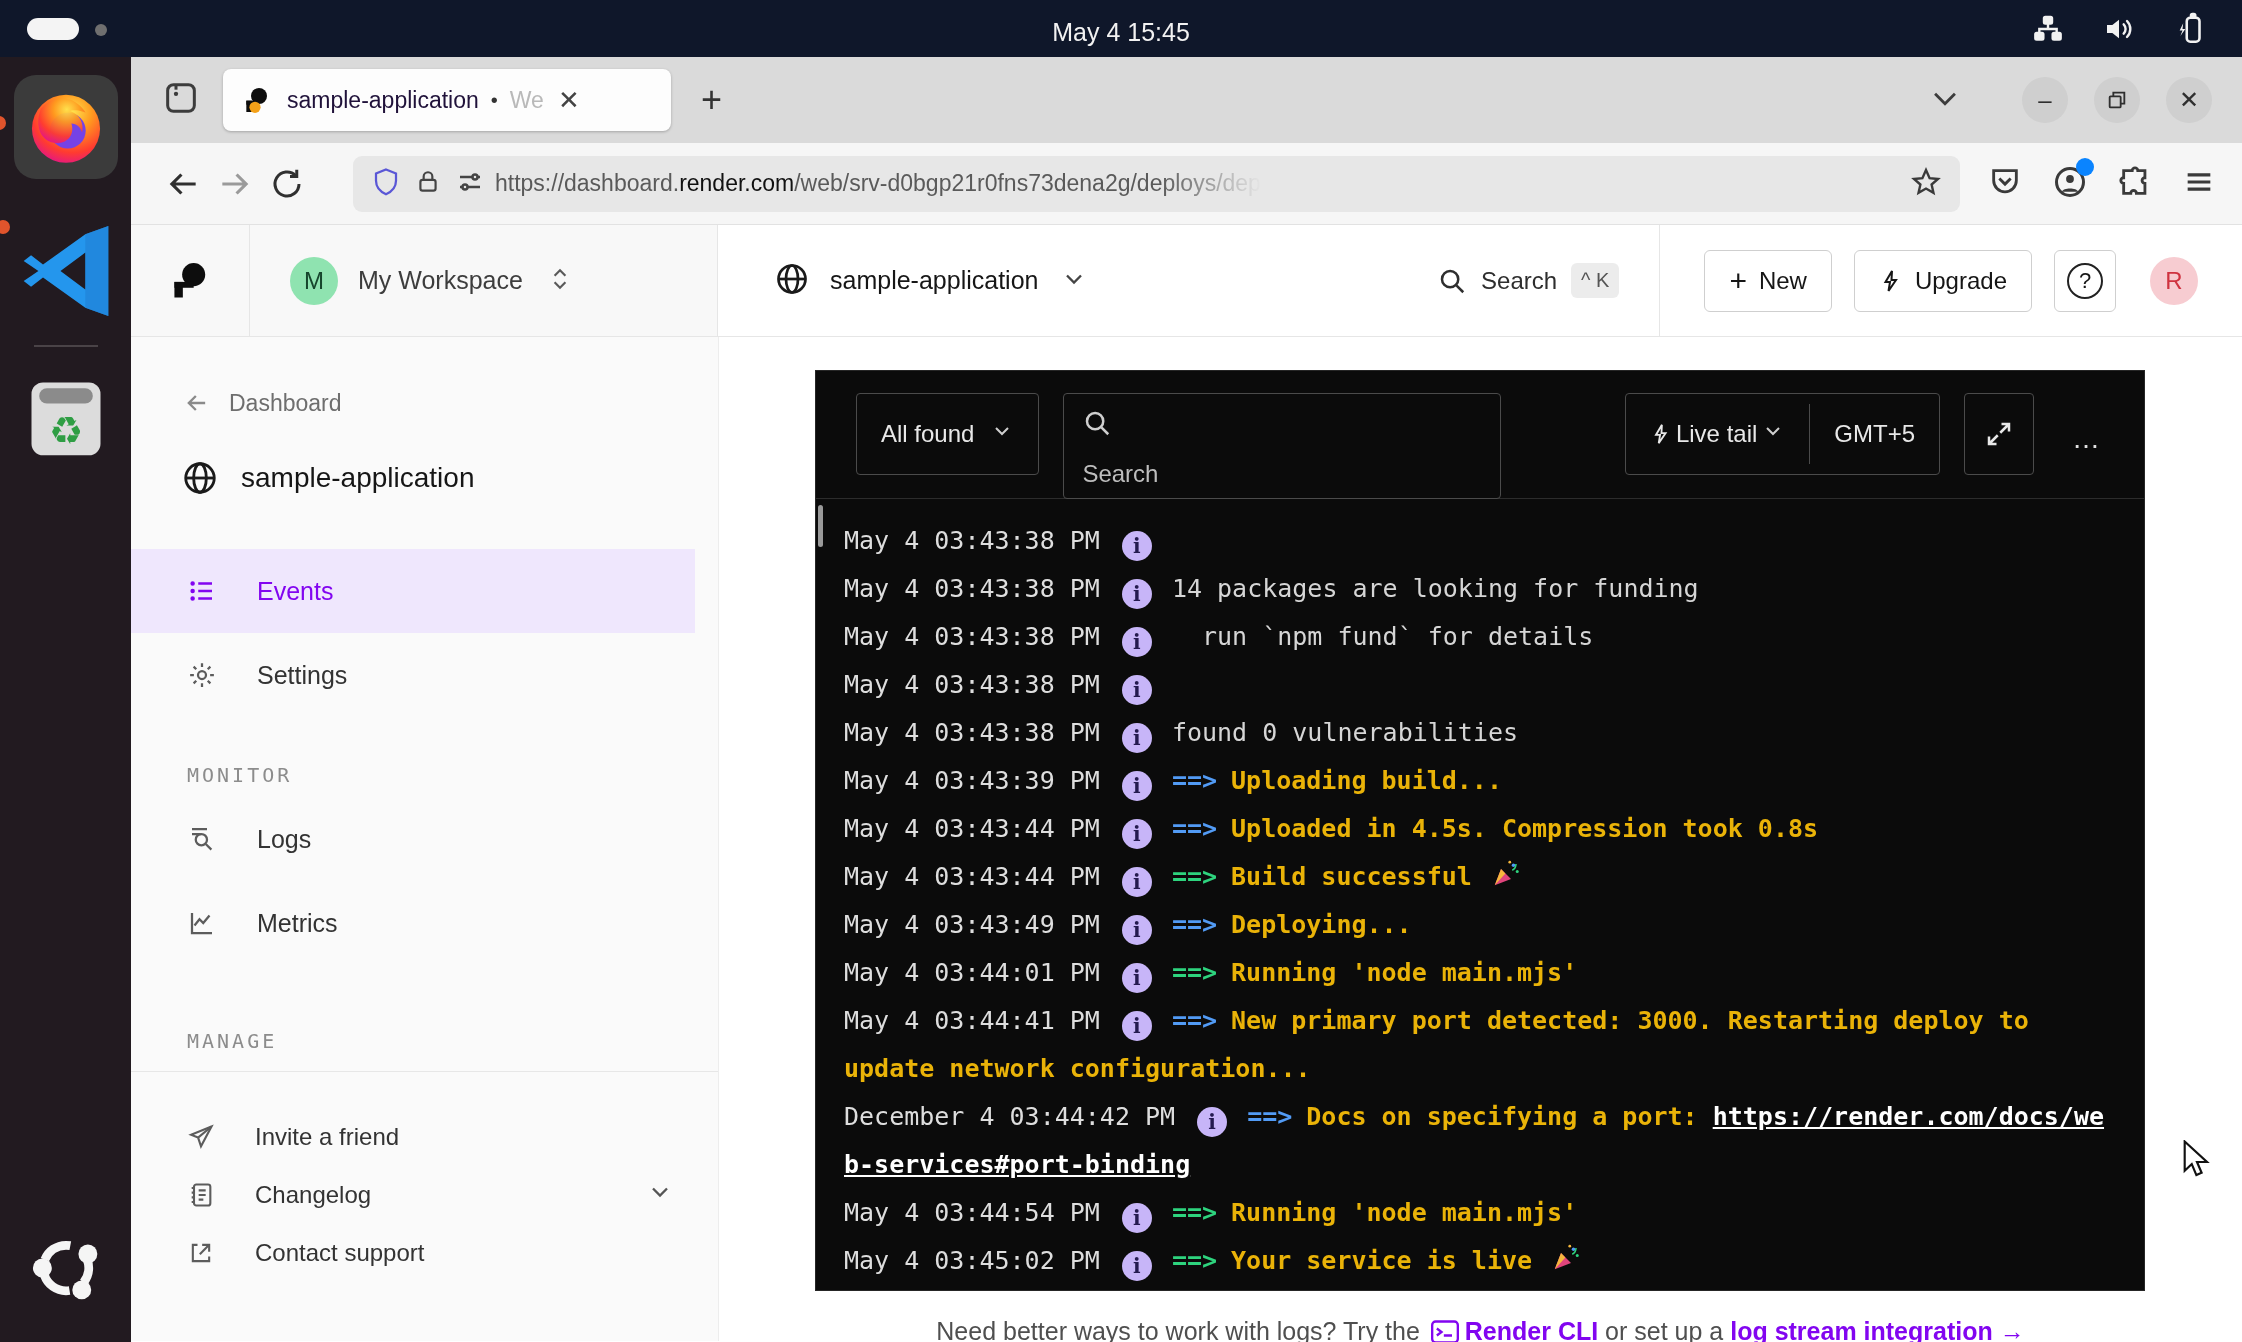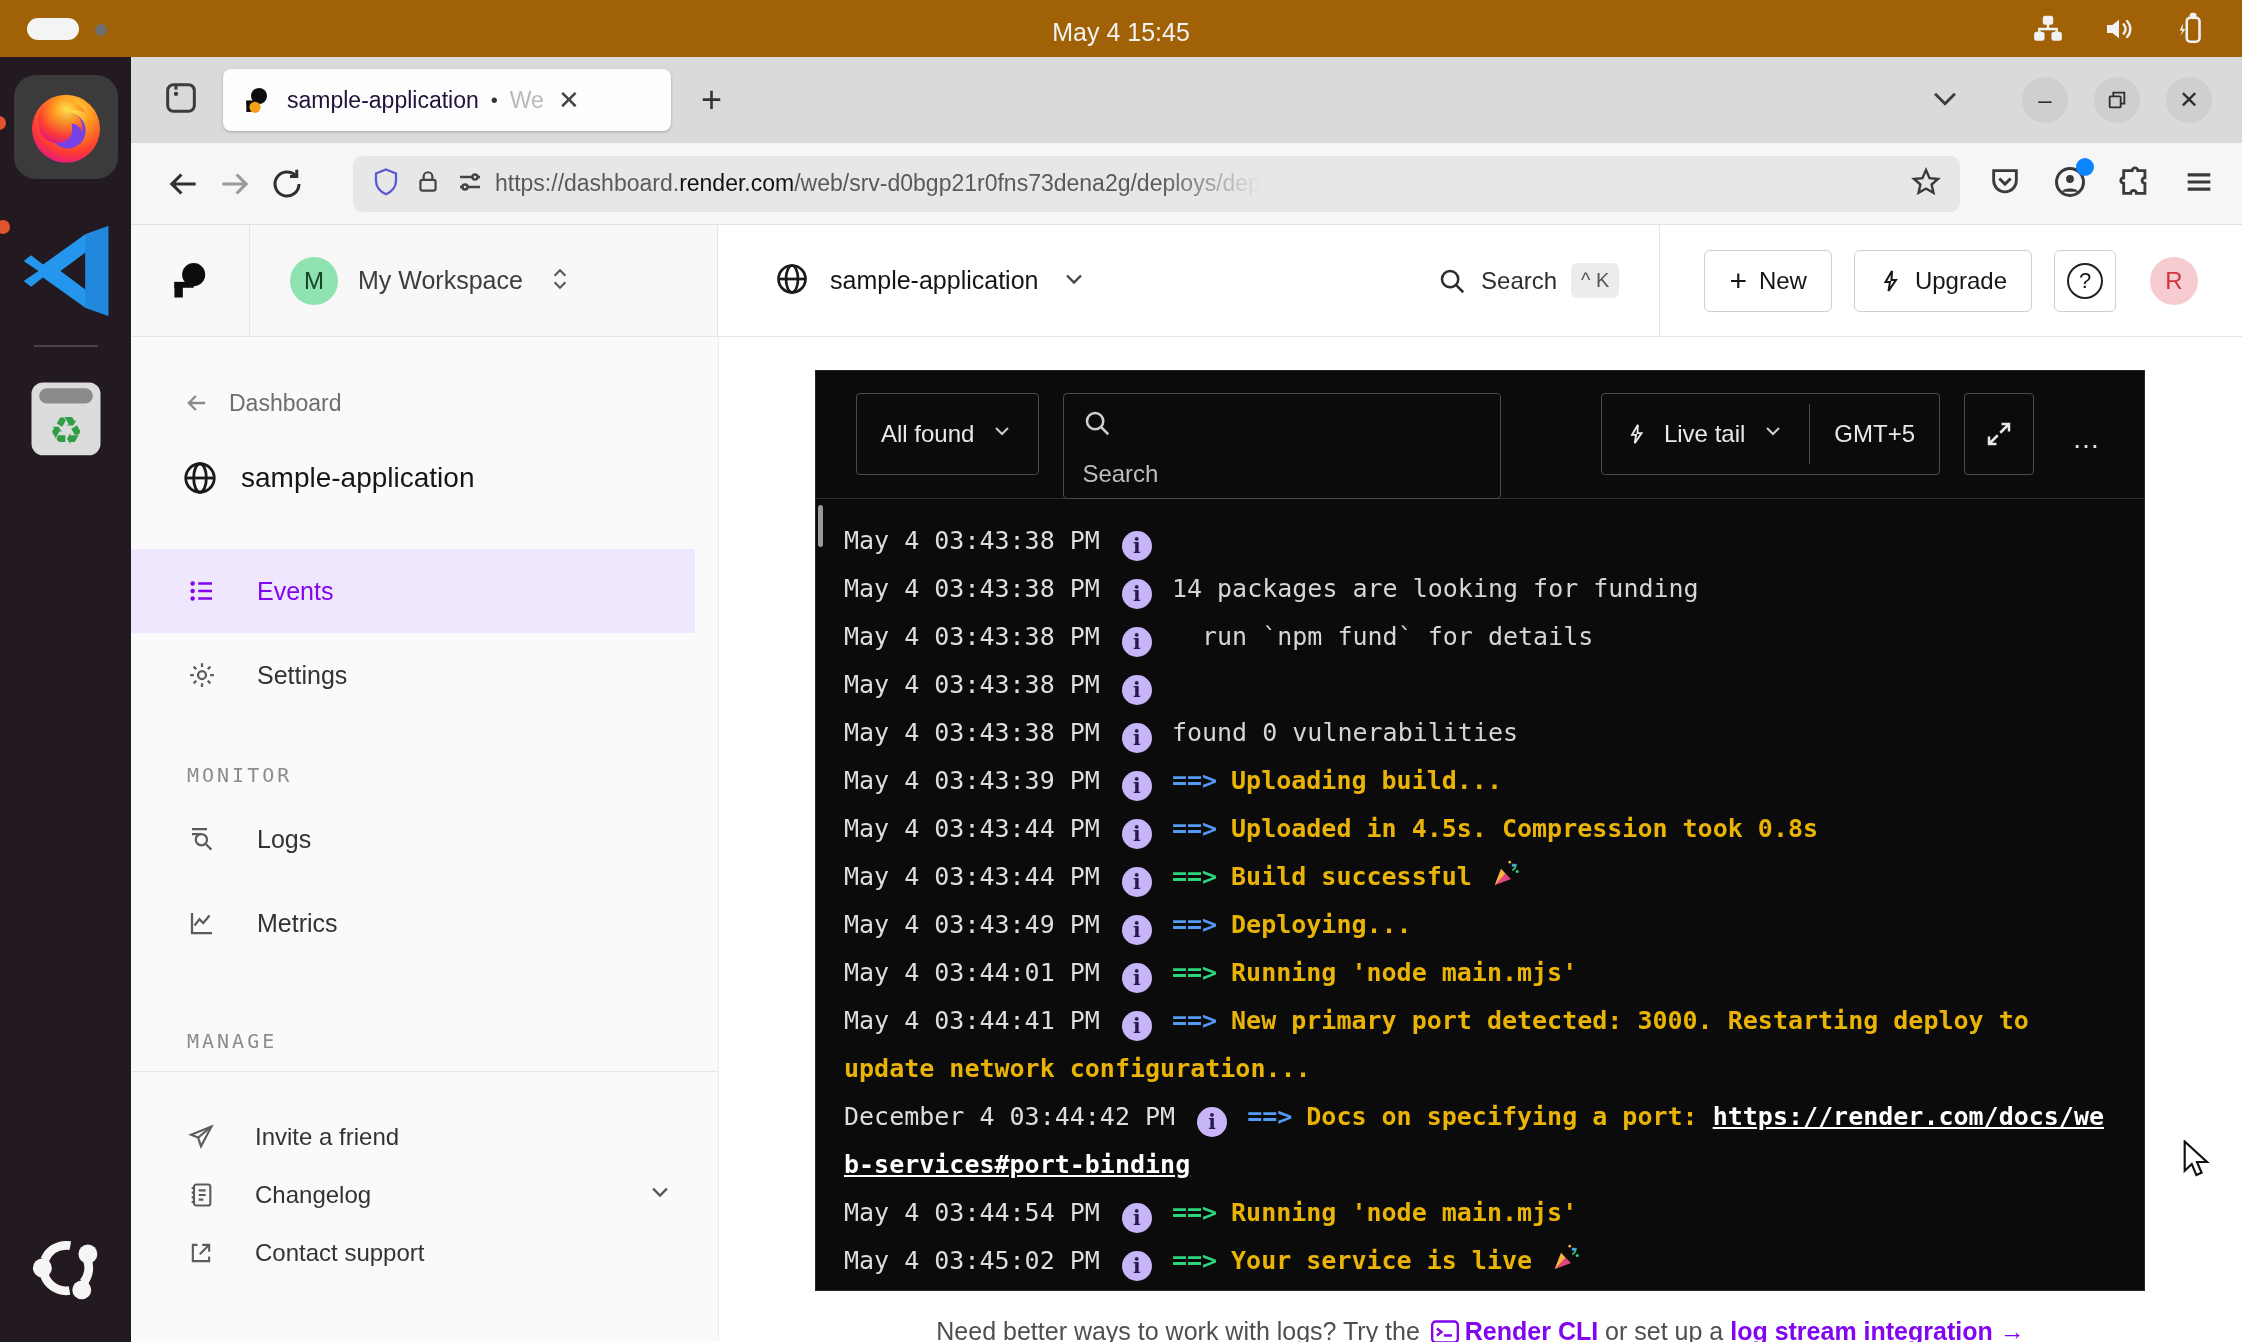--- a/index.html
+++ b/index.html
@@ -1,21 +1,21 @@
 <!DOCTYPE html>
 <html><head>
 <meta charset="utf-8">
 <style>
   * { margin:0; padding:0; box-sizing:border-box; }
   html,body { width:2242px; height:1342px; overflow:hidden; background:#fff;
     font-family:"Liberation Sans", sans-serif; }
   .stage { position:relative; width:2242px; height:1342px; }
 
   
-  .topbar { position:absolute; left:0; top:0; width:2242px; height:65px; background:#a16207;
+  .topbar { position:absolute; left:0; top:0; width:2242px; height:65px; background:#0f172a;
     display:flex; align-items:center; color:#f2f2f2; }
   .win-pill { position:absolute; left:27px; top:18px; width:52px; height:22px; background:#f4f4f4; border-radius:11px; }
   .pill-dot { position:absolute; left:95px; top:24px; width:12px; height:12px; background:#6f6f6f; border-radius:50%; }
   .clock { position:absolute; left:0; right:0; text-align:center; font-size:25px; }
   .tray { position:absolute; right:34px; top:0; height:57px; display:flex; align-items:center; gap:38px; }
   .tray svg { display:block; }
 
   
   .dock { position:absolute; left:0; top:57px; width:131px; height:1285px; background:#221a20;
     display:flex; flex-direction:column; align-items:center; }
@@ -109,21 +109,21 @@
   .log-scroll { position:absolute; left:2px; top:134px; width:5px; height:42px; background:#9a9a9a; border-radius:3px; }
   .log-toolbar { display:flex; align-items:flex-start; gap:24px; padding:22px 28px 0 40px; height:128px;
     border-bottom:1px solid #2c2c2c; }
   .lt-box { border:1px solid #4b4b4b; border-radius:4px; height:82px; display:flex; align-items:center; font-size:24px; }
   .lt-filter { padding:0 24px; gap:16px; }
   .lt-search { width:438px; height:106px; align-items:flex-start; flex-direction:column; justify-content:space-between;
     padding:14px 18px 10px; color:#a9a9a9; }
   .lt-search .ph { font-size:24px; color:#bdbdbd; }
   .lt-spacer { flex:1; }
   .lt-live { padding:0; }
-  .lt-live .seg { display:flex; align-items:center; gap:16px; padding:0 24px; height:100%; }
+  .lt-live .seg { display:flex; align-items:center; gap:4px; padding:0 24px; height:100%; }
   .lt-live .seg-div { width:1px; height:60px; background:#4b4b4b; }
   .lt-expand { width:70px; justify-content:center; }
   .lt-more { font-size:28px; letter-spacing:2px; color:#e0e0e0; margin-top:30px; padding:0 14px; }
   .chev-sm { color:#cfcfcf; }
 
   .log-body { padding:18px 28px 0 28px; font-family:"DejaVu Sans Mono", monospace; font-size:25px; line-height:48px; }
   .log-row { white-space:pre-wrap; word-break:break-word; }
   .log-ts { color:#dedede; }
   .log-info { display:inline-flex; width:30px; height:30px; border-radius:50%; background:#c7b5f8; color:#241a4f;
     font-size:20px; font-weight:bold; align-items:center; justify-content:center; margin:0 20px 0 22px;

